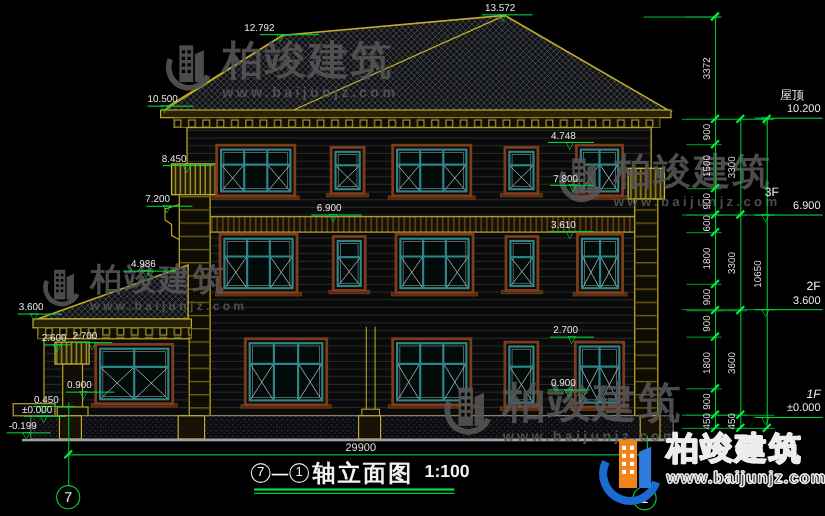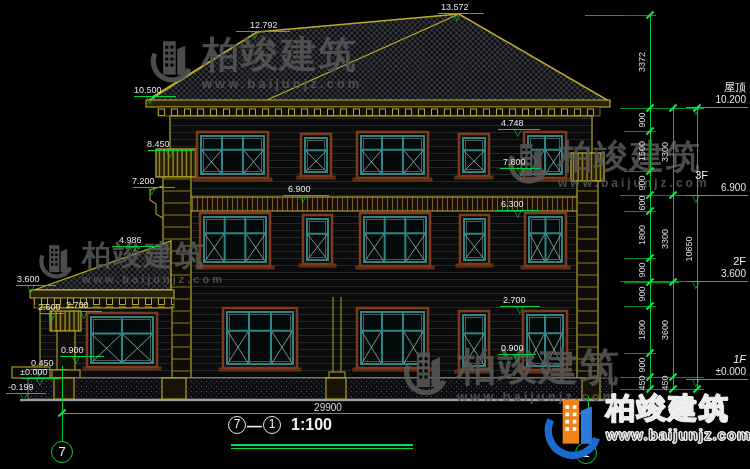--- a/index.html
+++ b/index.html
@@ -341,20 +341,21 @@
   <div class="tick" style="left:57px;top:412px"></div>
   <div class="tick" style="left:583px;top:412px"></div>
   <div class="hdim" style="left:303px;top:402px;width:50px;text-align:center">29900</div>
   <div class="axis" style="left:51px;top:441px">7</div>
   <div class="axis" style="left:575px;top:442px">1</div>
 
   <div id="title">
     <span class="tcirc">7</span>
     <span class="tdash">—</span>
     <span class="tcirc">1</span>
+    <span class="tname">轴立面图</span>
     <span class="tscale">1:100</span>
   </div>
   <div class="tline" style="left:231px;top:444px;width:182px;height:2px"></div>
   <div class="tline" style="left:231px;top:448px;width:182px;height:1px"></div>
 
   <div id="biglogo">
     <svg width="64" height="72" viewBox="0 0 70 76">
       <path d="M14 28 A27 27 0 1 0 64 48" fill="none" stroke="#1a6ad2" stroke-width="8"></path>
       <rect x="27" y="6" width="18" height="48" fill="#f08418"></rect>
       <polygon points="47,18 59,13 59,54 47,54" fill="#2f7bdc"></polygon>
@@ -372,42 +373,42 @@
     <div>
       <div class="bl-brand">柏竣建筑</div>
       <div class="bl-url">www.baijunjz.com</div>
     </div>
   </div>
 <div class="mline" style="left: 438px; top: 13px; width: 46px;"></div>
     <div class="mtri" style="left: 453px; top: 13px;">▽</div>
     <div class="mlbl" style="left: 441px; top: 2px;">13.572</div>
     <div class="mline" style="left: 236px; top: 31px; width: 54px;"></div>
     <div class="mtri" style="left: 251px; top: 31px;">▽</div>
-    <div class="mlbl" style="left: 250px; top: 20px;">12.792</div>
+    <div class="mlbl" style="left: 222px; top: 20px;">12.792</div>
     <div class="mline" style="left: 134px; top: 96px; width: 42px;"></div>
     <div class="mtri" style="left: 146px; top: 96px;">▽</div>
     <div class="mlbl" style="left: 134px; top: 85px;">10.500</div>
     <div class="mline" style="left: 498px; top: 129px; width: 42px;"></div>
     <div class="mtri" style="left: 514px; top: 129px;">▽</div>
     <div class="mlbl" style="left: 501px; top: 118px;">4.748</div>
     <div class="mline" style="left: 148px; top: 150px; width: 46px;"></div>
     <div class="mtri" style="left: 166px; top: 150px;">▽</div>
     <div class="mlbl" style="left: 147px; top: 139px;">8.450</div>
     <div class="mline" style="left: 500px; top: 168px; width: 40px;"></div>
     <div class="mtri" style="left: 517px; top: 168px;">▽</div>
     <div class="mlbl" style="left: 503px; top: 157px;">7.800</div>
     <div class="mline" style="left: 133px; top: 187px; width: 42px;"></div>
     <div class="mtri" style="left: 148px; top: 187px;">▽</div>
     <div class="mlbl" style="left: 132px; top: 176px;">7.200</div>
     <div class="mline" style="left: 283px; top: 195px; width: 46px;"></div>
     <div class="mtri" style="left: 299px; top: 195px;">▽</div>
     <div class="mlbl" style="left: 288px; top: 184px;">6.900</div>
     <div class="mline" style="left: 498px; top: 210px; width: 42px;"></div>
     <div class="mtri" style="left: 514px; top: 210px;">▽</div>
-    <div class="mlbl" style="left: 501px; top: 199px;">6.300</div>
+    <div class="mlbl" style="left: 501px; top: 199px;">3.610</div>
     <div class="mline" style="left: 112px; top: 246px; width: 48px;"></div>
     <div class="mtri" style="left: 129px; top: 246px;">▽</div>
     <div class="mlbl" style="left: 119px; top: 235px;">4.986</div>
     <div class="mline" style="left: 16px; top: 285px; width: 40px;"></div>
     <div class="mtri" style="left: 27px; top: 285px;">▽</div>
     <div class="mlbl" style="left: 17px; top: 274px;">3.600</div>
     <div class="mline" style="left: 68px; top: 311px; width: 34px;"></div>
     <div class="mtri" style="left: 80px; top: 311px;">▽</div>
     <div class="mlbl" style="left: 66px; top: 300px;">2.700</div>
     <div class="mline" style="left: 40px; top: 313px; width: 24px;"></div>
@@ -426,21 +427,21 @@
     <div class="mtri" style="left: 35px; top: 369px;">▽</div>
     <div class="mlbl" style="left: 31px; top: 358px;">0.450</div>
     <div class="mline" style="left: 22px; top: 378px; width: 38px;"></div>
     <div class="mtri" style="left: 36px; top: 378px;">▽</div>
     <div class="mlbl" style="left: 20px; top: 367px;">±0.000</div>
     <div class="mline" style="left: 6px; top: 393px; width: 40px;"></div>
     <div class="mtri" style="left: 20px; top: 393px;">▽</div>
     <div class="mlbl" style="left: 8px; top: 382px;">-0.199</div>
     <div class="mline" style="left: 686px; top: 107px; width: 62px;"></div>
     <div class="mtri" style="left: 692px; top: 107px;">▽</div>
-    <div class="lv-lbl" style="left: 694px; top: 81px;">屋顶</div>
+    <div class="lv-lbl" style="left: 694px; top: 81px; text-align: center;">屋顶</div>
     <div class="lv-val" style="left: 690px; top: 94px;">10.200</div>
     <div class="mline" style="left: 686px; top: 195px; width: 62px;"></div>
     <div class="mtri" style="left: 692px; top: 195px;">▽</div>
     <div class="lv-lbl" style="left: 656px; top: 169px;">3F</div>
     <div class="lv-val" style="left: 690px; top: 182px;">6.900</div>
     <div class="mline" style="left: 686px; top: 281px; width: 62px;"></div>
     <div class="mtri" style="left: 692px; top: 281px;">▽</div>
     <div class="lv-lbl" style="left: 694px; top: 255px;">2F</div>
     <div class="lv-val" style="left: 690px; top: 268px;">3.600</div>
     <div class="mline" style="left: 686px; top: 379px; width: 62px;"></div>

